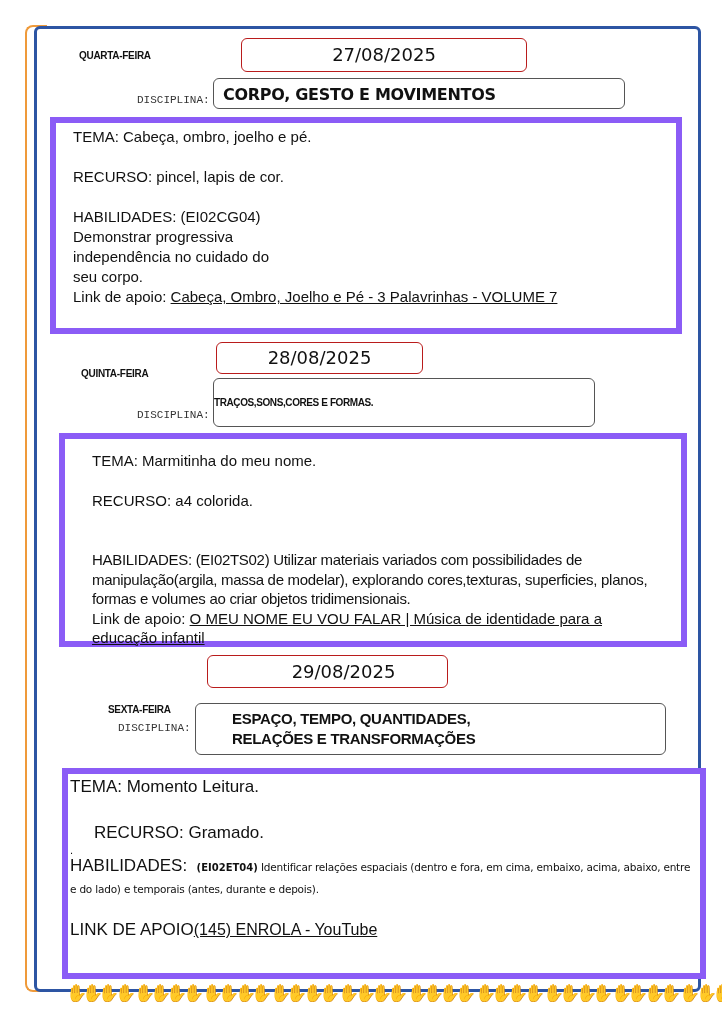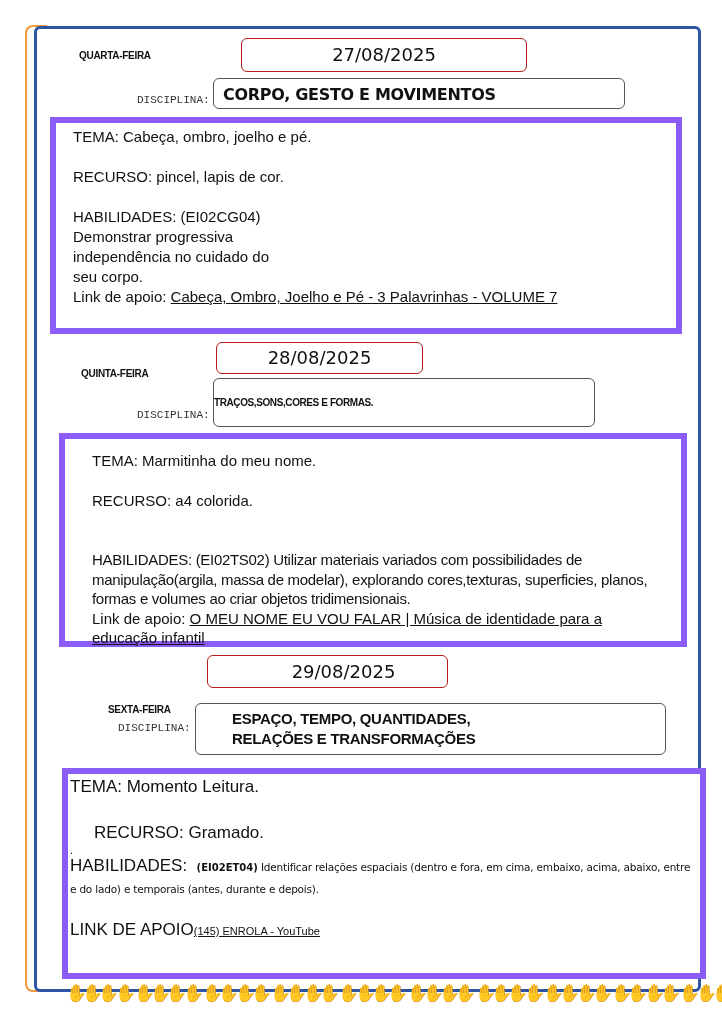--- a/index.html
+++ b/index.html
@@ -59,21 +59,21 @@
   <div>ESPAÇO, TEMPO, QUANTIDADES,</div>
   <div>RELAÇÕES E TRANSFORMAÇÕES</div>
 </div>
 <div class="content-box" style="left:62px;top:768px;width:644px;height:211px;padding:2px 2px;box-sizing:border-box;">
   <p style="font-size:17px;line-height:22px;">TEMA:  Momento  Leitura.</p>
   <div style="height:24px;"></div>
   <p style="font-size:17px;line-height:22px;margin-left:24px;">RECURSO:  Gramado.</p>
   <p style="font-size:11px;line-height:12px;">.</p>
   <p style="font-size:17px;line-height:20px;"><span>HABILIDADES:</span>&nbsp;&nbsp;<b style="font-family:'DejaVu Sans',sans-serif;font-size:10px;">(EI02ET04)</b><span style="font-family:'DejaVu Sans',sans-serif;font-size:10.5px;line-height:17px;letter-spacing:-0.2px;"> Identificar relações espaciais (dentro e fora, em cima, embaixo, acima, abaixo, entre e do lado) e temporais (antes, durante e depois).</span></p>
   <div style="height:22px;"></div>
-  <p style="font-size:17px;"><span>LINK DE APOIO</span><a class="lnk" style="font-size:11px;">(145)  ENROLA - YouTube</a></p>
+  <p style="font-size:17px;"><span>LINK DE APOIO</span><a class="lnk" style="font-size:16px;">(145)  ENROLA - YouTube</a></p>
 </div>
 
 <div class="hands">
     <span class="hand" style="color: rgb(47, 198, 224); filter: saturate(1);">✋</span>
     <span class="hand" style="color: rgb(224, 32, 42); filter: saturate(1);">✋</span>
     <span class="hand" style="color: rgb(243, 226, 28); filter: saturate(1);">✋</span>
     <span class="hand" style="color: rgb(31, 63, 196); filter: saturate(1);">✋</span>
     <span style="width: 3px; display: inline-block;"></span>
     <span class="hand" style="color: rgb(47, 198, 224); filter: saturate(1);">✋</span>
     <span class="hand" style="color: rgb(224, 32, 42); filter: saturate(1);">✋</span>

